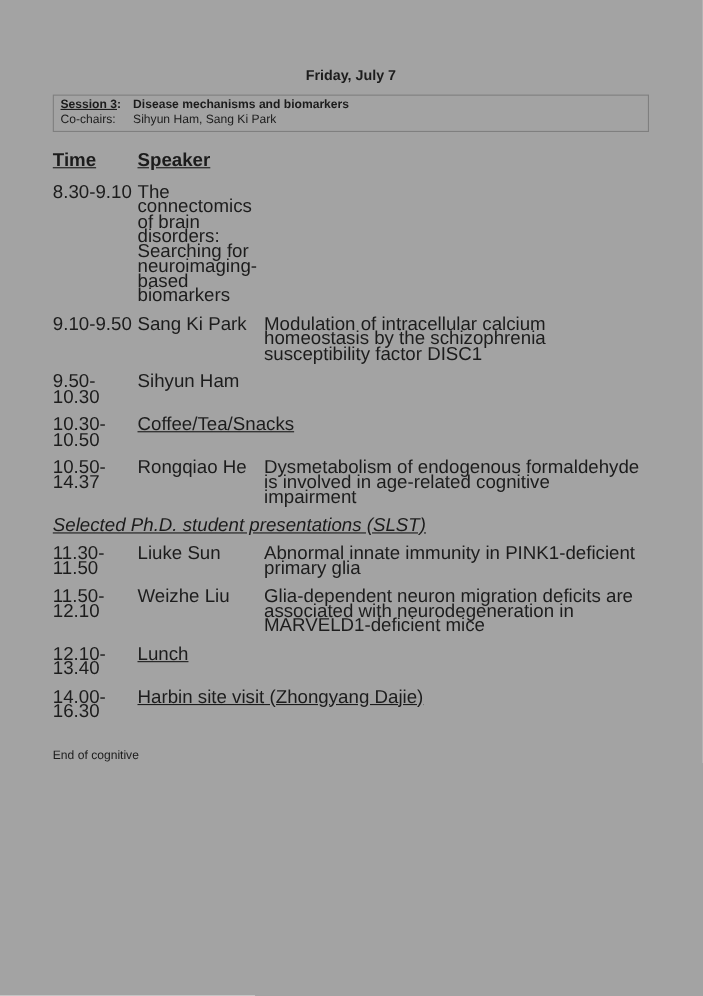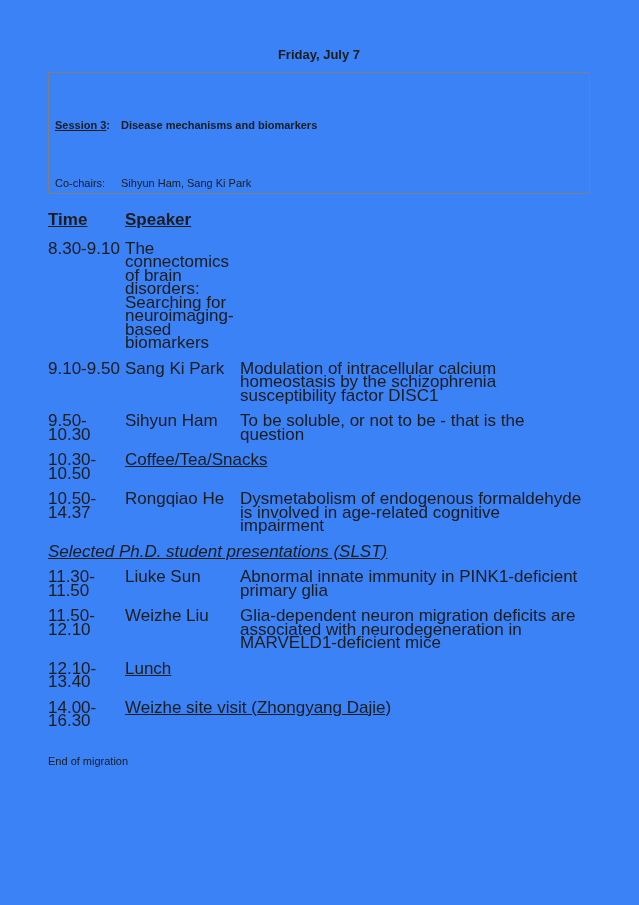--- a/index.html
+++ b/index.html
@@ -11,38 +11,38 @@
     width: 639px;
     height: 905px;
     font-family: "Liberation Sans", "DejaVu Sans", sans-serif;
     color: #1c1c1c;
     overflow: hidden;
   }
   .page {
     box-sizing: border-box;
     width: 639px;
     height: 905px;
-    padding: 47px 49px 0 48px;
-    background: #3b82f6;
+    padding: 61px 49px 0 48px;
+    background: #a3a3a3;
   }
   .doc-title {
     font-size: 13px;
     font-weight: bold;
     text-align: center;
     line-height: 16px;
     margin: 0 0 9px 0;
   }
   .session-box {
     border: 1px solid #7f7f7f;
     padding: 2px 6px 3px 6px;
     margin-bottom: 19px;
     font-size: 11px;
     line-height: 13.5px;
   }
-  .sb-row { display: flex; margin-top: 44px; }
+  .sb-row { display: flex; }
   .sb-label { flex: 0 0 66px; width: 66px; }
   .bold { font-weight: bold; }
   .underline { text-decoration: underline; }
   .italic { font-style: italic; }
   .schedule { font-size: 17px; line-height: 13.5px; }
   .trow {
     display: grid;
     grid-template-columns: 77px 115px 348px;
     margin-bottom: 12px;
   }
@@ -88,21 +88,20 @@
 
     <div class="trow">
       <span>9.10-9.50</span>
       <span>Sang Ki Park</span>
       <span>Modulation of intracellular calcium homeostasis by the schizophrenia susceptibility factor DISC1</span>
     </div>
 
     <div class="trow">
       <span>9.50-10.30</span>
       <span>Sihyun Ham</span>
-      <span>To be soluble, or not to be - that is the question</span>
     </div>
 
     <div class="trow">
       <span>10.30-10.50</span>
       <span class="c-span underline">Coffee/Tea/Snacks</span>
     </div>
 
     <div class="trow">
       <span>10.50-14.37</span>
       <span>Rongqiao He</span>
@@ -125,20 +124,20 @@
       <span>Glia-dependent neuron migration deficits are associated with neurodegeneration in MARVELD1-deficient mice</span>
     </div>
 
     <div class="trow">
       <span>12.10-13.40</span>
       <span class="c-span underline">Lunch</span>
     </div>
 
     <div class="trow">
       <span>14.00-16.30</span>
-      <span class="c-span underline">Weizhe site visit (Zhongyang Dajie)</span>
+      <span class="c-span underline">Harbin site visit (Zhongyang Dajie)</span>
     </div>
 
   </div>
 
-  <p class="closing">End of migration</p>
+  <p class="closing">End of cognitive</p>
 
 </div>
 
 </body></html>

